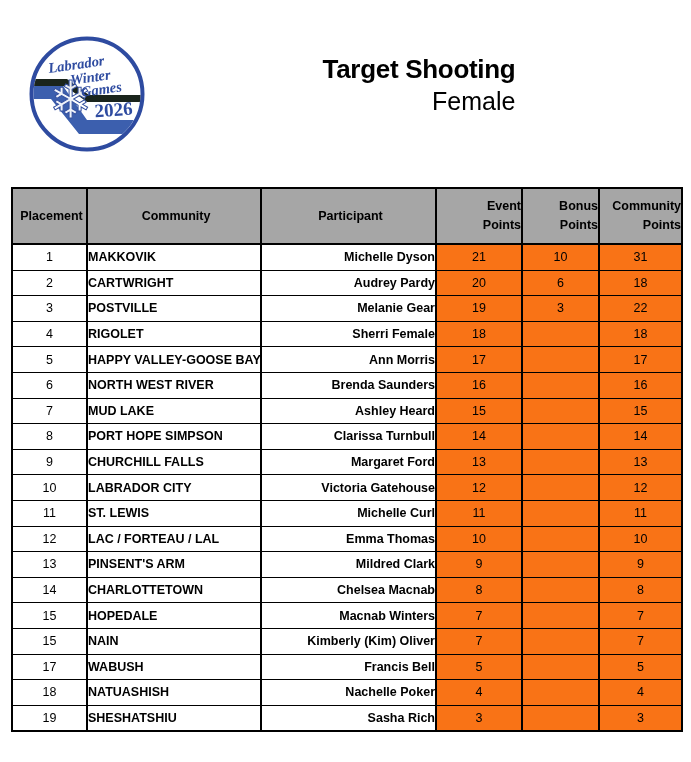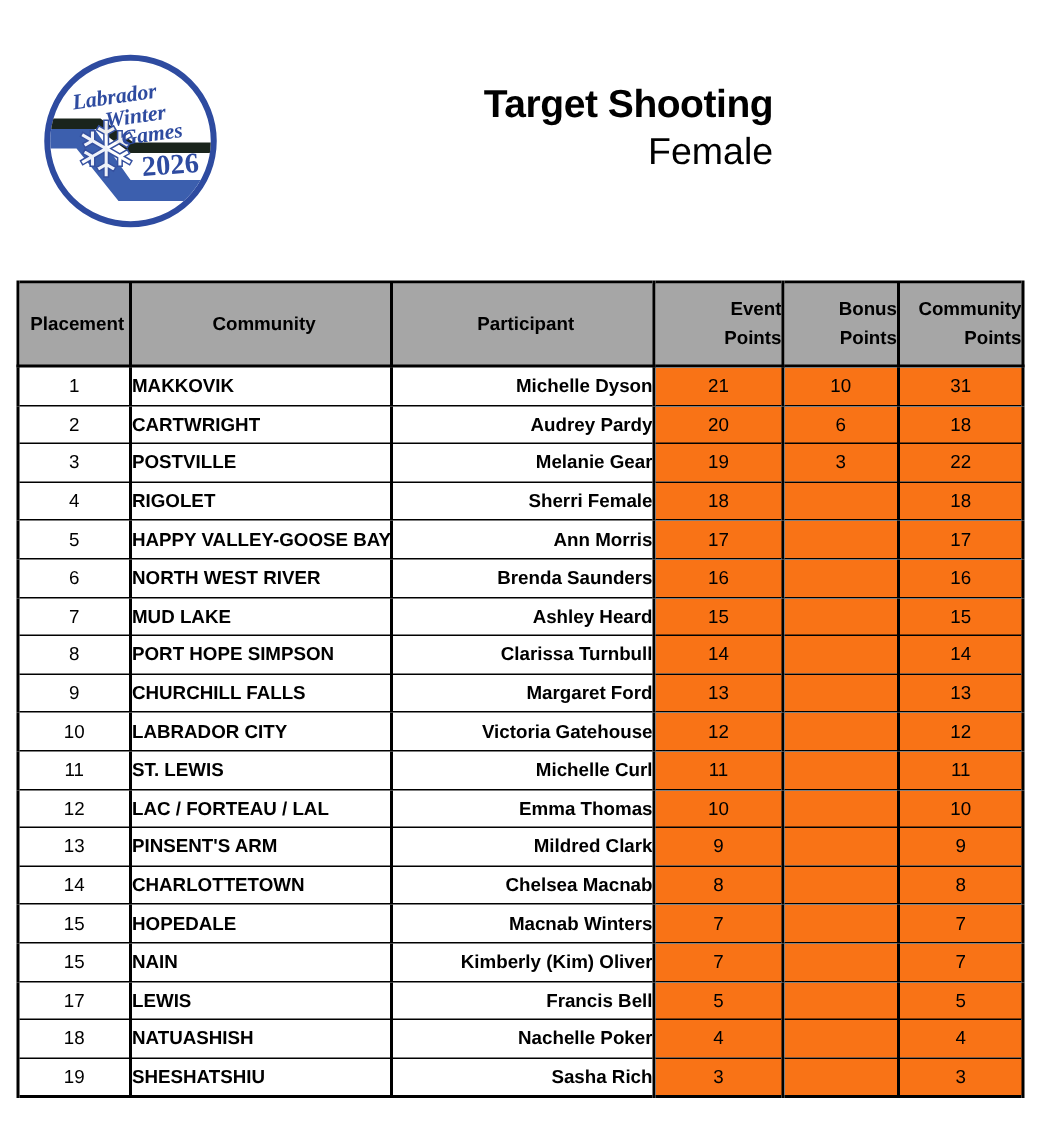--- a/index.html
+++ b/index.html
@@ -237,21 +237,21 @@
         <tr>
           <td class="c-place">15</td>
           <td class="c-comm">NAIN</td>
           <td class="c-part">Kimberly (Kim) Oliver</td>
           <td class="c-pts">7</td>
           <td class="c-pts"></td>
           <td class="c-pts">7</td>
         </tr>
         <tr>
           <td class="c-place">17</td>
-          <td class="c-comm">LEWIS</td>
+          <td class="c-comm">WABUSH</td>
           <td class="c-part">Francis Bell</td>
           <td class="c-pts">5</td>
           <td class="c-pts"></td>
           <td class="c-pts">5</td>
         </tr>
         <tr>
           <td class="c-place">18</td>
           <td class="c-comm">NATUASHISH</td>
           <td class="c-part">Nachelle Poker</td>
           <td class="c-pts">4</td>

